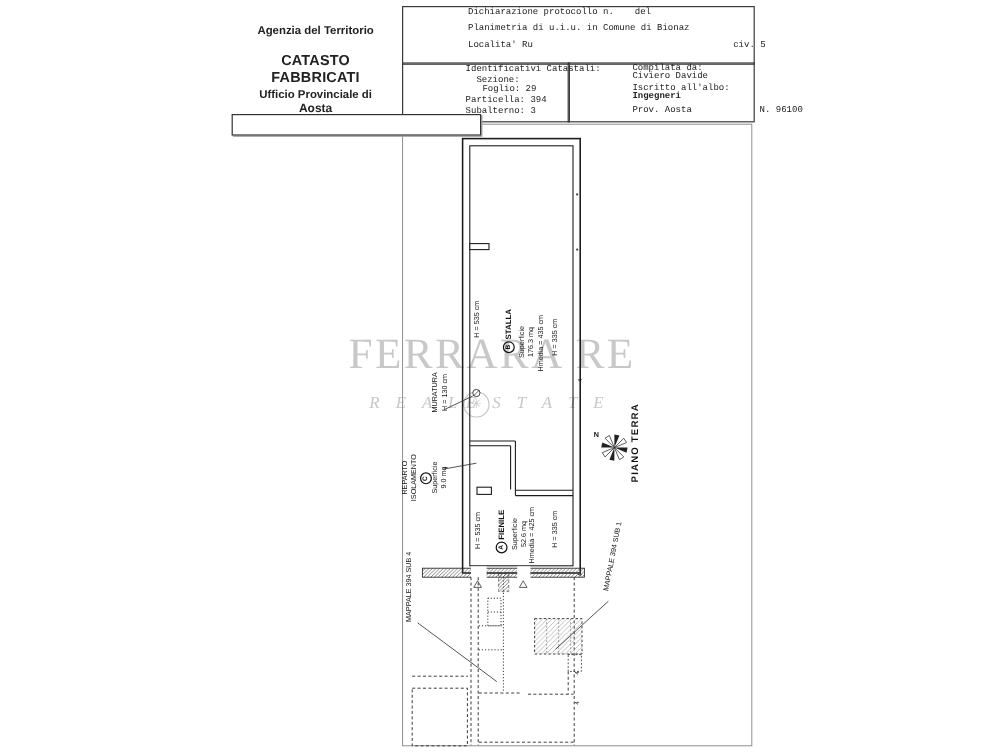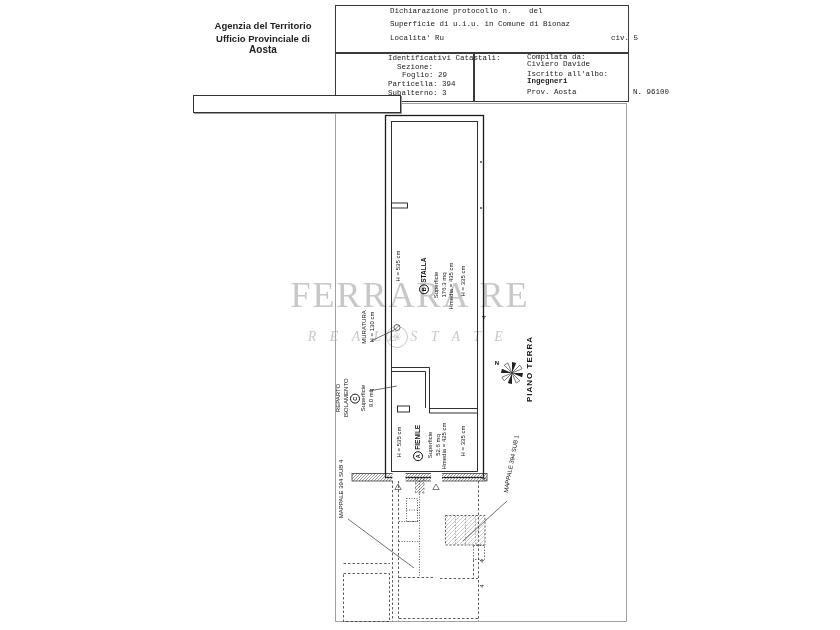--- a/index.html
+++ b/index.html
@@ -4,21 +4,21 @@
 <style>
   html,body{margin:0;padding:0;background:#fff;}
   #page{position:relative;width:840px;height:630px;background:#fff;overflow:hidden;
         font-family:"Liberation Sans",sans-serif;color:#222;}
   
   .box{position:absolute;border:1px solid #3a3a3a;background:transparent;z-index:4;}
   .mono{position:absolute;font-family:"Liberation Mono","DejaVu Sans Mono",monospace;
         font-size:7.5px;color:#222;white-space:pre;z-index:5;line-height:1;margin-left:48px;}
   .mono.b{font-weight:bold;}
   .agency{position:absolute;left:196px;top:20px;width:134px;text-align:center;z-index:5;}
-  .agency .l1{font-size:9.5px;font-weight:bold;margin-bottom:2px;}
+  .agency .l1{font-size:9.5px;font-weight:bold;margin-bottom:12px;}
   .agency .l2{font-size:12px;font-weight:bold;margin-bottom:3px;letter-spacing:.2px;}
   .agency .l3{font-size:9.5px;font-weight:bold;margin-bottom:0;}
   .agency .l4{font-size:10px;font-weight:bold;}
   .scheda{position:absolute;left:193px;top:95px;width:206px;height:16px;
           border:1px solid #333;box-shadow:1px 1px 0 #999;background:#fff;z-index:6;}
   
   .wm{position:absolute;z-index:1;color:#c8c8c8;white-space:nowrap;
       transform:translate(-50%,-50%);}
   .wm-title{font-family:"Liberation Serif",serif;font-size:36px;letter-spacing:2px;}
   .wm-sub{font-family:"Liberation Serif",serif;font-size:14px;letter-spacing:5px;font-style:italic;}
@@ -133,32 +133,33 @@
       <path d="M512,373 L501,373 L501.9,368.8 Z" fill="#222"></path>
       <path d="M512,373 L519.8,365.2 L522.1,368.8 Z" fill="none" stroke="#222" stroke-width="0.6"></path>
       <path d="M512,373 L519.8,380.8 L516.2,383.1 Z" fill="none" stroke="#222" stroke-width="0.6"></path>
       <path d="M512,373 L504.2,380.8 L501.9,377.2 Z" fill="none" stroke="#222" stroke-width="0.6"></path>
       <path d="M512,373 L504.2,365.2 L507.8,362.9 Z" fill="none" stroke="#222" stroke-width="0.6"></path>
     </g>
   </svg>
 
   <div class="agency">
     <div class="l1">Agenzia del Territorio</div>
+    <div class="l2">CATASTO FABBRICATI</div>
     <div class="l3">Ufficio Provinciale di</div>
     <div class="l4">Aosta</div>
   </div>
 
   <div class="scheda"></div>
   <span class="mono b" style="left:200px;top:99px">Scheda n. 1</span>
   <span class="mono b" style="left:258px;top:99px">Scala 1:200</span>
 
   <div class="box" style="left:335px;top:5px;width:292px;height:47px"></div>
   <span class="mono" style="left:342px;top:8px">Dichiarazione protocollo n.</span>
   <span class="mono" style="left:481px;top:8px">del</span>
-  <span class="mono" style="left:342px;top:21px">Superficie di u.i.u. in Comune di Bionaz</span>
+  <span class="mono" style="left:342px;top:21px">Planimetria di u.i.u. in Comune di Bionaz</span>
   <span class="mono" style="left:342px;top:35px">Localita' Ru</span>
   <span class="mono" style="left:563px;top:35px">civ. 5</span>
 
   <div class="box" style="left:335px;top:52px;width:138px;height:48px"></div>
   <span class="mono" style="left:340px;top:55px">Identificativi Catastali:</span>
   <span class="mono" style="left:349px;top:64px">Sezione:</span>
   <span class="mono" style="left:354px;top:72px">Foglio: 29</span>
   <span class="mono" style="left:340px;top:81px">Particella: 394</span>
   <span class="mono" style="left:340px;top:90px">Subalterno: 3</span>
 

